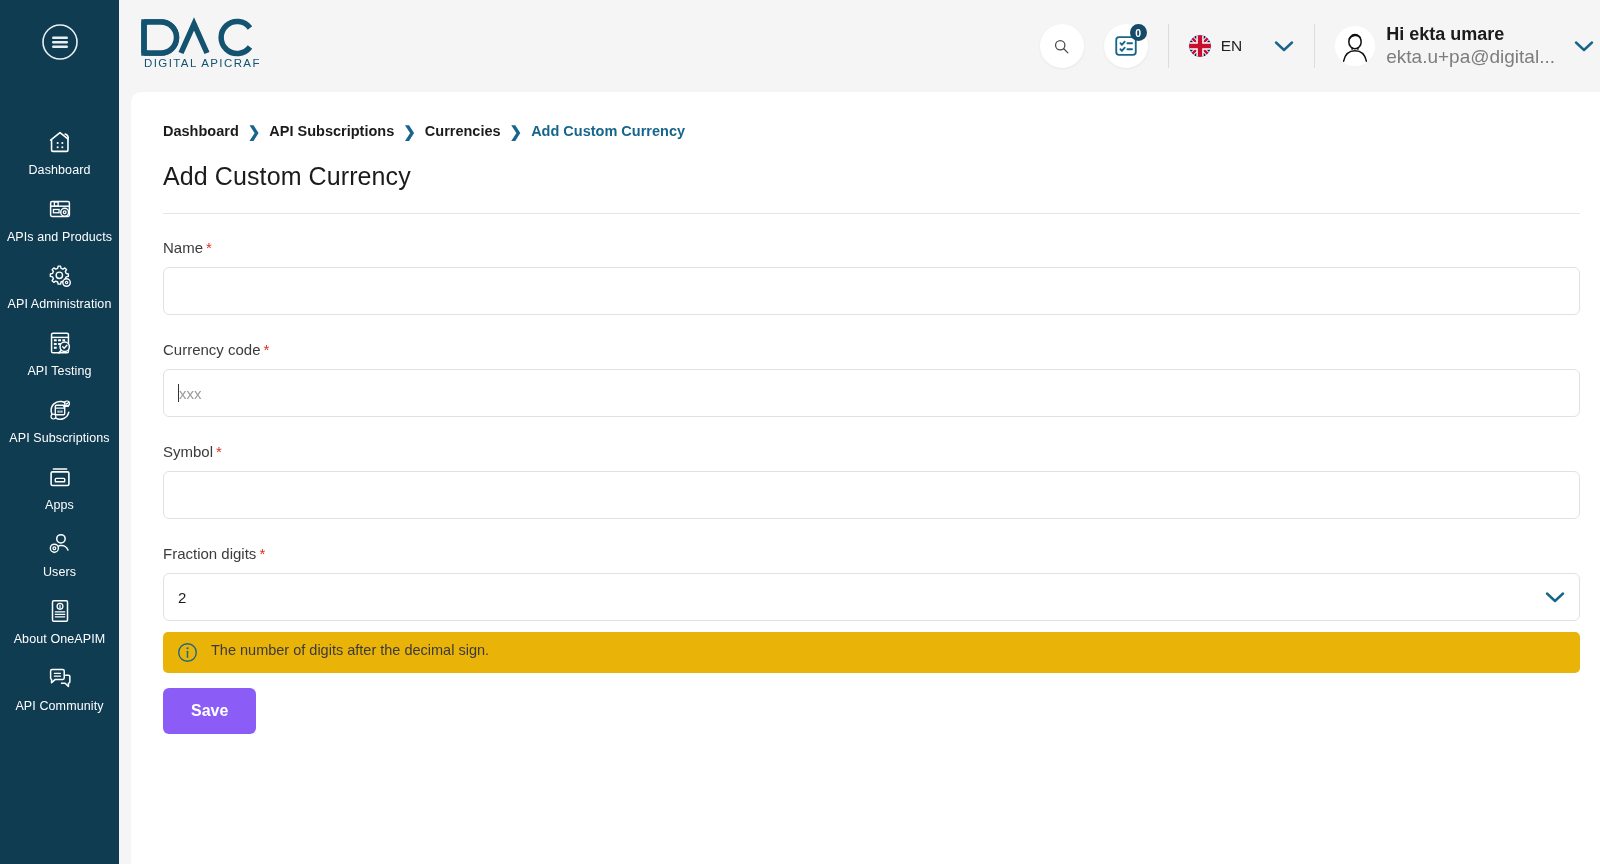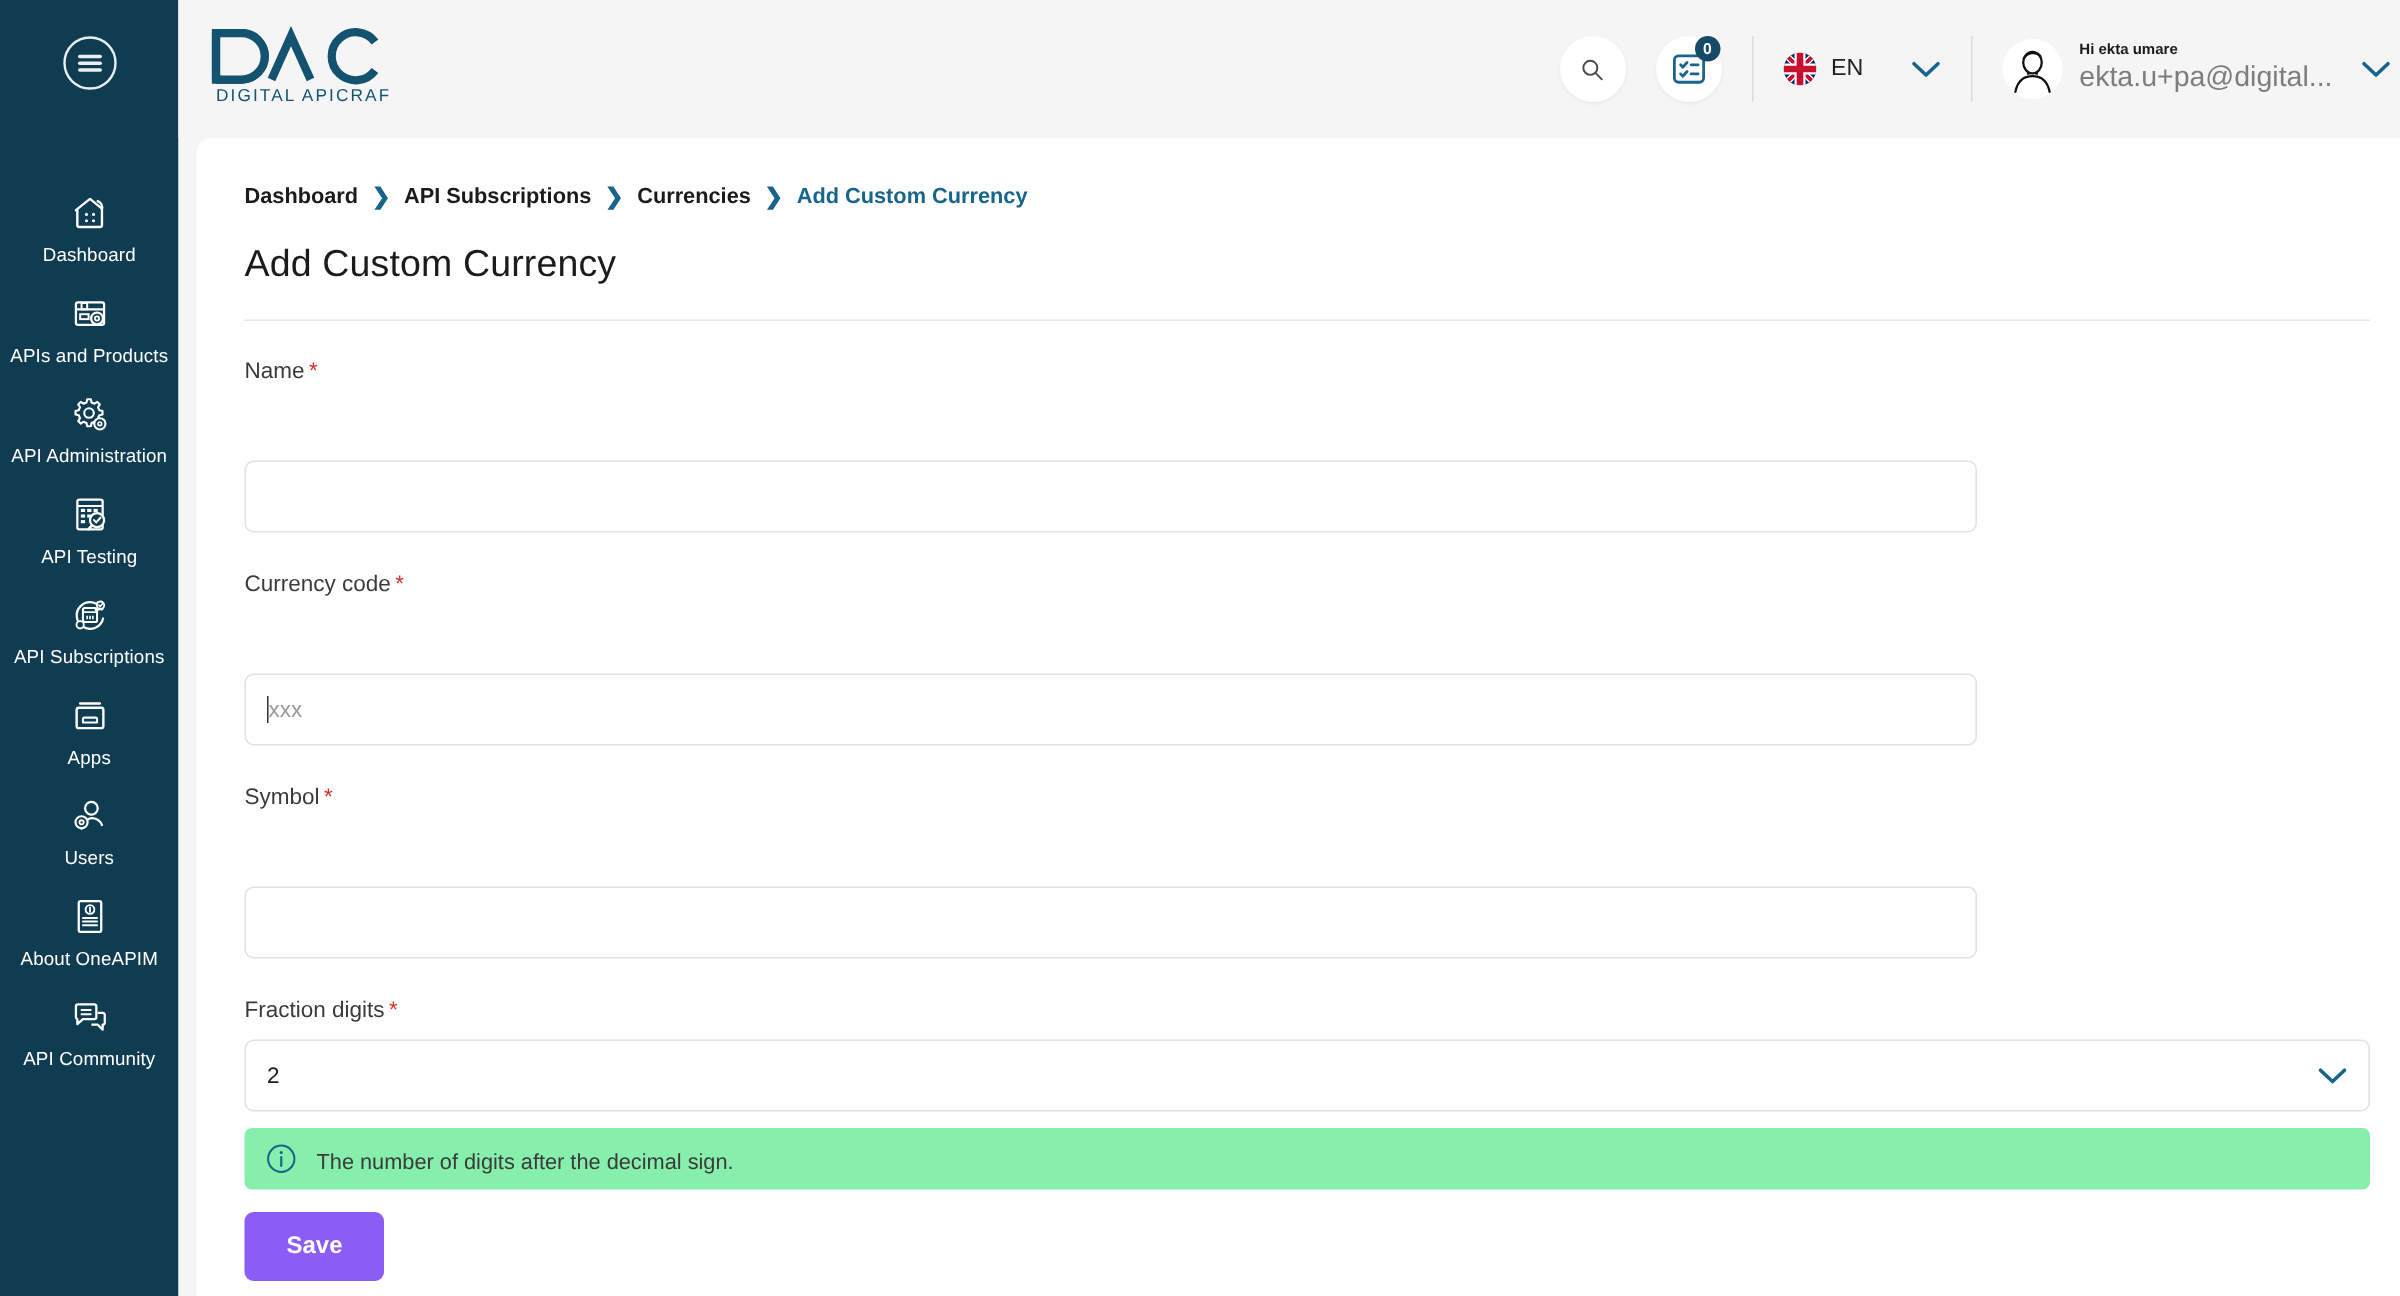--- a/index.html
+++ b/index.html
@@ -77,21 +77,21 @@
   .lang-code { font-size: 15.5px; color: #222; }
   .chev { display: block; }
   .lang .chev { margin-left: 22px; }
   .user { display: flex; align-items: center; gap: 11px; cursor: pointer; }
   .avatar {
     width: 40px; height: 40px; border-radius: 50%;
     background: #fff; display: flex; align-items: center; justify-content: center;
     overflow: hidden; flex: none;
   }
   .user-text { display: flex; flex-direction: column; line-height: 1.25; }
-  .user-name { font-size: 10px; font-weight: bold; color: #1b1b1b; white-space: nowrap; }
+  .user-name { font-size: 18px; font-weight: bold; color: #1b1b1b; white-space: nowrap; }
   .user-email { font-size: 19px; color: #7d7d7d; white-space: nowrap; }
   .user .chev { margin-left: 8px; }
 
   
   #card {
     flex: 1;
     margin-left: 12px;
     background: #ffffff;
     border-top-left-radius: 10px;
     padding: 31px 32px 0 32px;
@@ -109,43 +109,43 @@
 
   
   .form { padding-top: 25px; }
   .field { margin-bottom: 0; }
   .field-label {
     font-size: 15px; color: #3b3b3b; padding-bottom: 11px;
     display: inline-block;
   }
   .req { color: #d93025; font-size: 15px; margin-left: 3px; }
   .input-box {
-    height: 48px; width: 1155px;
+    height: 48px; width: 1417px;
     border: 1px solid #e2e2e2; border-radius: 6px;
     background: #fff; display: flex; align-items: center;
-    padding: 0 14px; cursor: text; margin-top: 40px;
+    padding: 0 14px; cursor: text;
   }
   .input-text { font-size: 15px; color: #1b1b1b; }
   .placeholder { font-size: 15px; color: #9b9b9b; }
   .caret {
     display: inline-block; width: 1px; height: 18px;
     background: #333; margin-right: 0px;
   }
   .field-gap { height: 26px; }
   .select-box {
     height: 48px; width: 1417px;
     border: 1px solid #e2e2e2; border-radius: 6px;
     background: #fff; display: flex; align-items: center;
     justify-content: space-between; padding: 0 14px 0 14px;
     cursor: pointer;
   }
   .hint {
     margin-top: 11px; width: 1417px; min-height: 40px;
-    background: #86efac; border-radius: 5px;
-    display: flex; align-items: flex-end; gap: 13px;
+    background: #eab308; border-radius: 5px;
+    display: flex; align-items: flex-start; gap: 13px;
     padding: 10px 14px;
   }
   .hint-text { font-size: 14.5px; color: #3b3b3b; }
   .save-btn {
     margin-top: 15px;
     background: #8b5cf6; color: #fff;
     border: none; border-radius: 6px;
     font-family: "Liberation Sans", sans-serif;
     font-size: 16px; font-weight: bold;
     padding: 14px 28px; cursor: pointer;

